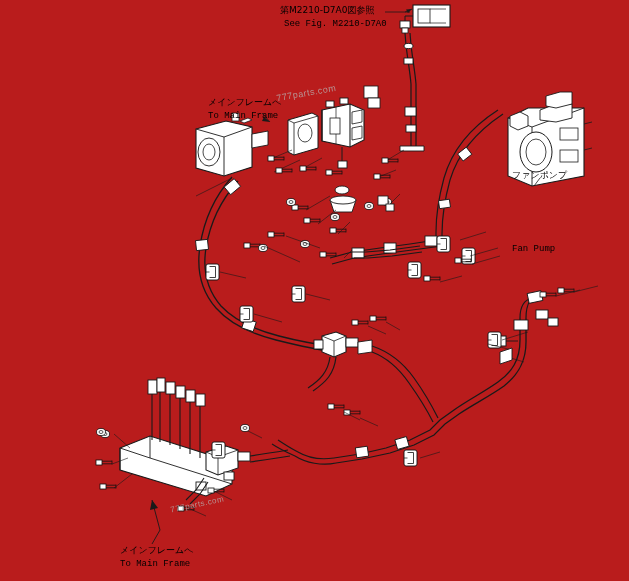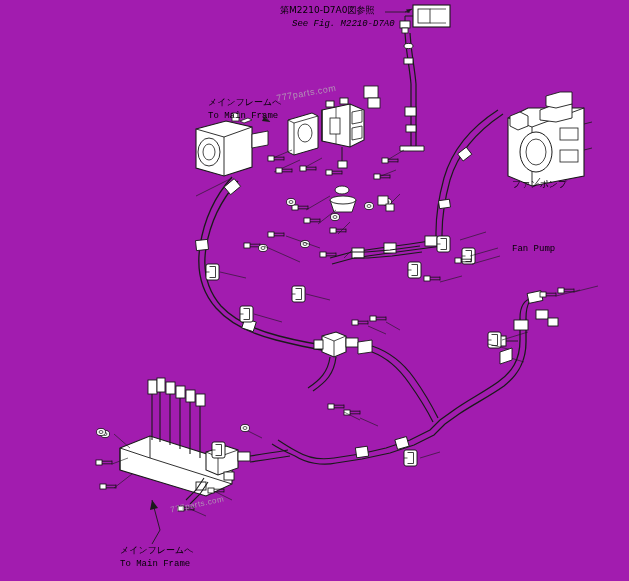--- a/index.html
+++ b/index.html
@@ -4,21 +4,21 @@
 <style>
   html, body {
     margin: 0;
     padding: 0;
     background: #ffffff;
   }
   #page {
     position: relative;
     width: 629px;
     height: 581px;
-    background: #a21caf;
+    background: #b91c1c;
     overflow: hidden;
     font-family: "Liberation Sans", sans-serif;
   }
   #diagram-svg {
     position: absolute;
     left: 0;
     top: 0;
     width: 629px;
     height: 581px;
   }
@@ -350,26 +350,26 @@
         <path d="M500,352 L512,348 L512,360 L500,364 Z" fill="#fff"></path>
       </g>
 
       <path d="M295,456 C286,452 278,448 272,444" stroke-width="1.1"></path>
       <path d="M298,452 C290,448 284,444 278,440" stroke-width="1.1"></path>
 
     </g>
   </svg>
 
   <div class="lbl lbl-jp" style="left:280px; top:5px;">第M2210-D7A0図参照</div>
-  <div class="lbl" style="left:292px; top:19px;font-style:italic;">See Fig. M2210-D7A0</div>
+  <div class="lbl" style="left:284px; top:19px;">See Fig. M2210-D7A0</div>
 
   <div class="lbl lbl-jp" style="left:208px; top:97px;">メインフレームへ</div>
   <div class="lbl" style="left:208px; top:111px;">To Main Frame</div>
 
-  <div class="lbl lbl-jp" style="left:512px; top:179px;">ファンポンプ</div>
+  <div class="lbl lbl-jp" style="left:512px; top:170px;">ファンポンプ</div>
   <div class="lbl" style="left:512px; top:197px;margin-top:47px;">Fan Pump</div>
 
   <div class="lbl lbl-jp" style="left:120px; top:545px;">メインフレームへ</div>
   <div class="lbl" style="left:120px; top:559px;">To Main Frame</div>
 
   <div class="wm wm-1">777parts.com</div>
   <div class="wm wm-2">777parts.com</div>
 
 </div>
 

